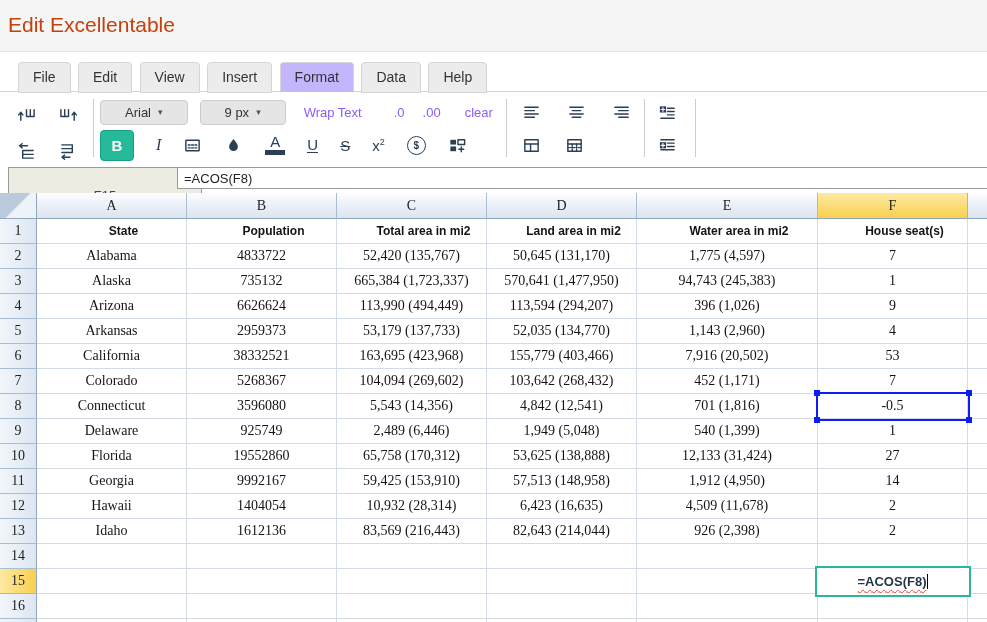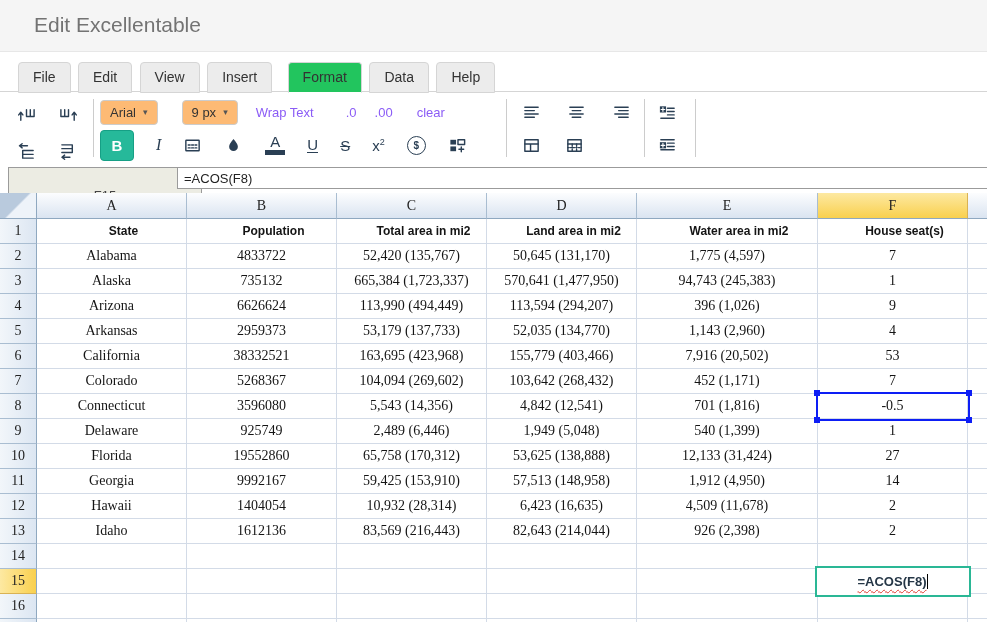--- a/index.html
+++ b/index.html
@@ -2,45 +2,45 @@
 <html><head>
 <meta charset="utf-8">
 <style>
   html,body{margin:0;padding:0;background:#fff;}
   .app{position:relative;width:987px;height:622px;overflow:hidden;background:#fff;
        font-family:"Liberation Sans",sans-serif;}
 
   
   .titlebar{position:absolute;top:0;left:0;right:0;height:51px;background:#f5f5f5;
             border-bottom:1px solid #e7e7e7;}
-  .titlebar h1{margin:0;padding:13px 0 0 34px;font-size:21px;font-weight:500;color:#737373;}
+  .titlebar h1{margin:0;padding:13px 0 0 8px;font-size:21px;font-weight:500;color:#c2410c;}
 
   
   .tabs{position:absolute;top:61px;left:0;right:0;height:31px;border-bottom:1px solid #d5d5d5;
         padding-left:18px;box-sizing:border-box;}
   .tab{display:inline-block;position:relative;top:1px;padding:6px 14px 6px 14px;margin-right:3px;
        background:#ececec;border:1px solid #d5d5d5;border-radius:4px 4px 0 0;font-size:14px;
        color:#333;cursor:pointer;line-height:17px;}
-  .tab.active{background:#22c55e;border-bottom-color:#fff;margin-left:8px;}
+  .tab.active{background:#c4b5fd;border-bottom-color:#fff;}
 
   
   .toolbar{position:absolute;top:93px;left:0;right:0;height:70px;background:#fff;
            border-bottom:1px solid #d8d8d8;}
   .tb-sep{position:absolute;top:6px;bottom:6px;width:1px;background:#ccc;}
   .ic{stroke:#2a3f54;fill:none;stroke-width:1.5;stroke-linecap:round;stroke-linejoin:round;
       width:19px;height:19px;display:block;}
   .ibtn{background:none;border:none;padding:0;cursor:pointer;display:flex;align-items:center;
         justify-content:center;height:24px;}
   .g1{position:absolute;left:15px;top:10px;display:grid;grid-template-columns:22px 22px;
       grid-column-gap:20px;grid-row-gap:12px;}
   .g2{position:absolute;left:100px;top:4px;}
   .g2row1{display:flex;align-items:center;height:30px;}
   .g2row2{display:flex;align-items:center;height:32px;margin-top:2px;gap:22px;}
-  .ddbtn{display:flex;align-items:center;gap:7px;background:#fdba74;border:1px solid #ccc;
-         border-radius:4px;padding:4px 9px;font-size:13px;color:#333;cursor:pointer;}
+  .ddbtn{display:flex;align-items:center;gap:7px;background:#e5e5e5;border:1px solid #ccc;
+         border-radius:4px;padding:4px 24px;font-size:13px;color:#333;cursor:pointer;}
   .ddbtn .caret{font-size:9px;color:#555;}
   .txtbtn{background:none;border:none;font-size:13px;color:#8b5cf6;cursor:pointer;padding:0;}
   .boldbtn{width:34px;height:31px;background:#26b99a;color:#fff;border:1px solid #169f85;
            border-radius:4px;font-weight:bold;font-size:15px;display:flex;align-items:center;
            justify-content:center;cursor:pointer;}
   .glyph{font-size:15px;color:#2a3f54;}
   .italicg{font-family:"Liberation Serif",serif;font-style:italic;font-size:16px;}
   .underg{border-bottom:1.5px solid #2a3f54;line-height:15px;}
   .strikeg{text-decoration:line-through;}
   .supg sup{font-size:9px;}
@@ -146,21 +146,21 @@
     </div>
 
     <div class="tb-sep" style="left:93px"></div>
 
     <div class="g2">
       <div class="g2row1">
         <button class="ddbtn">
           <span>Arial</span>
           <span class="caret">▾</span>
         </button>
-        <button class="ddbtn" style="margin-left:24px">
+        <button class="ddbtn" style="margin-left:12px">
           <span>9 px</span>
           <span class="caret">▾</span>
         </button>
         <button class="txtbtn" style="margin-left:18px">Wrap Text</button>
         <button class="txtbtn" style="margin-left:32px">.0</button>
         <button class="txtbtn" style="margin-left:18px">.00</button>
         <button class="txtbtn" style="margin-left:24px">clear</button>
       </div>
       <div class="g2row2">
         <button class="boldbtn">B</button>

